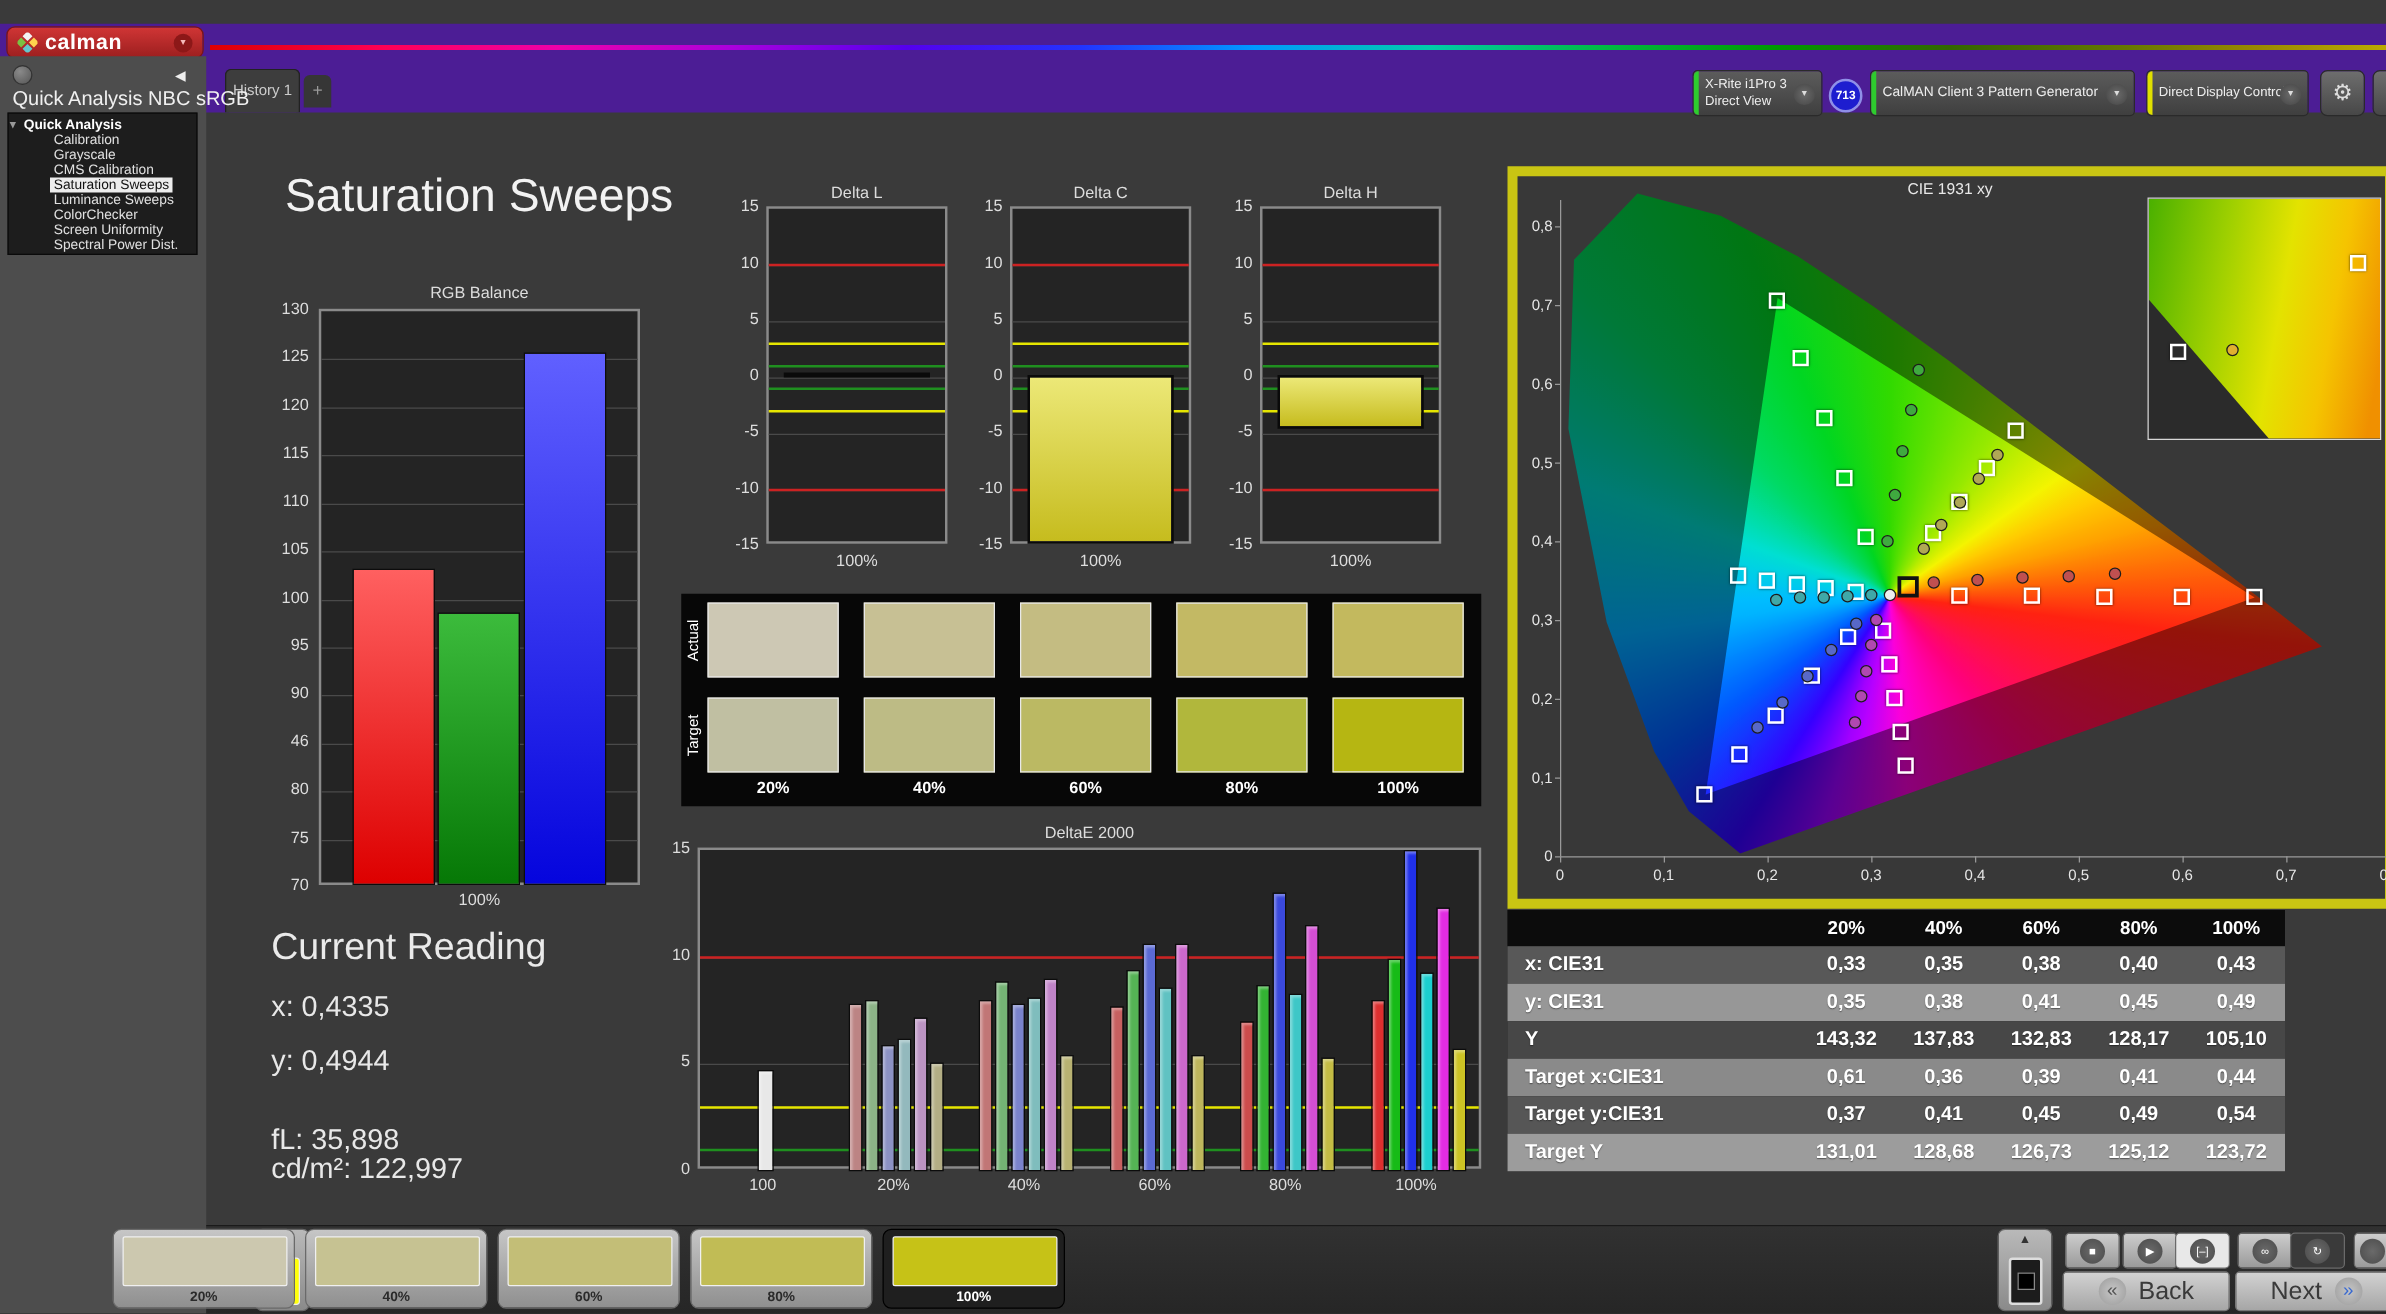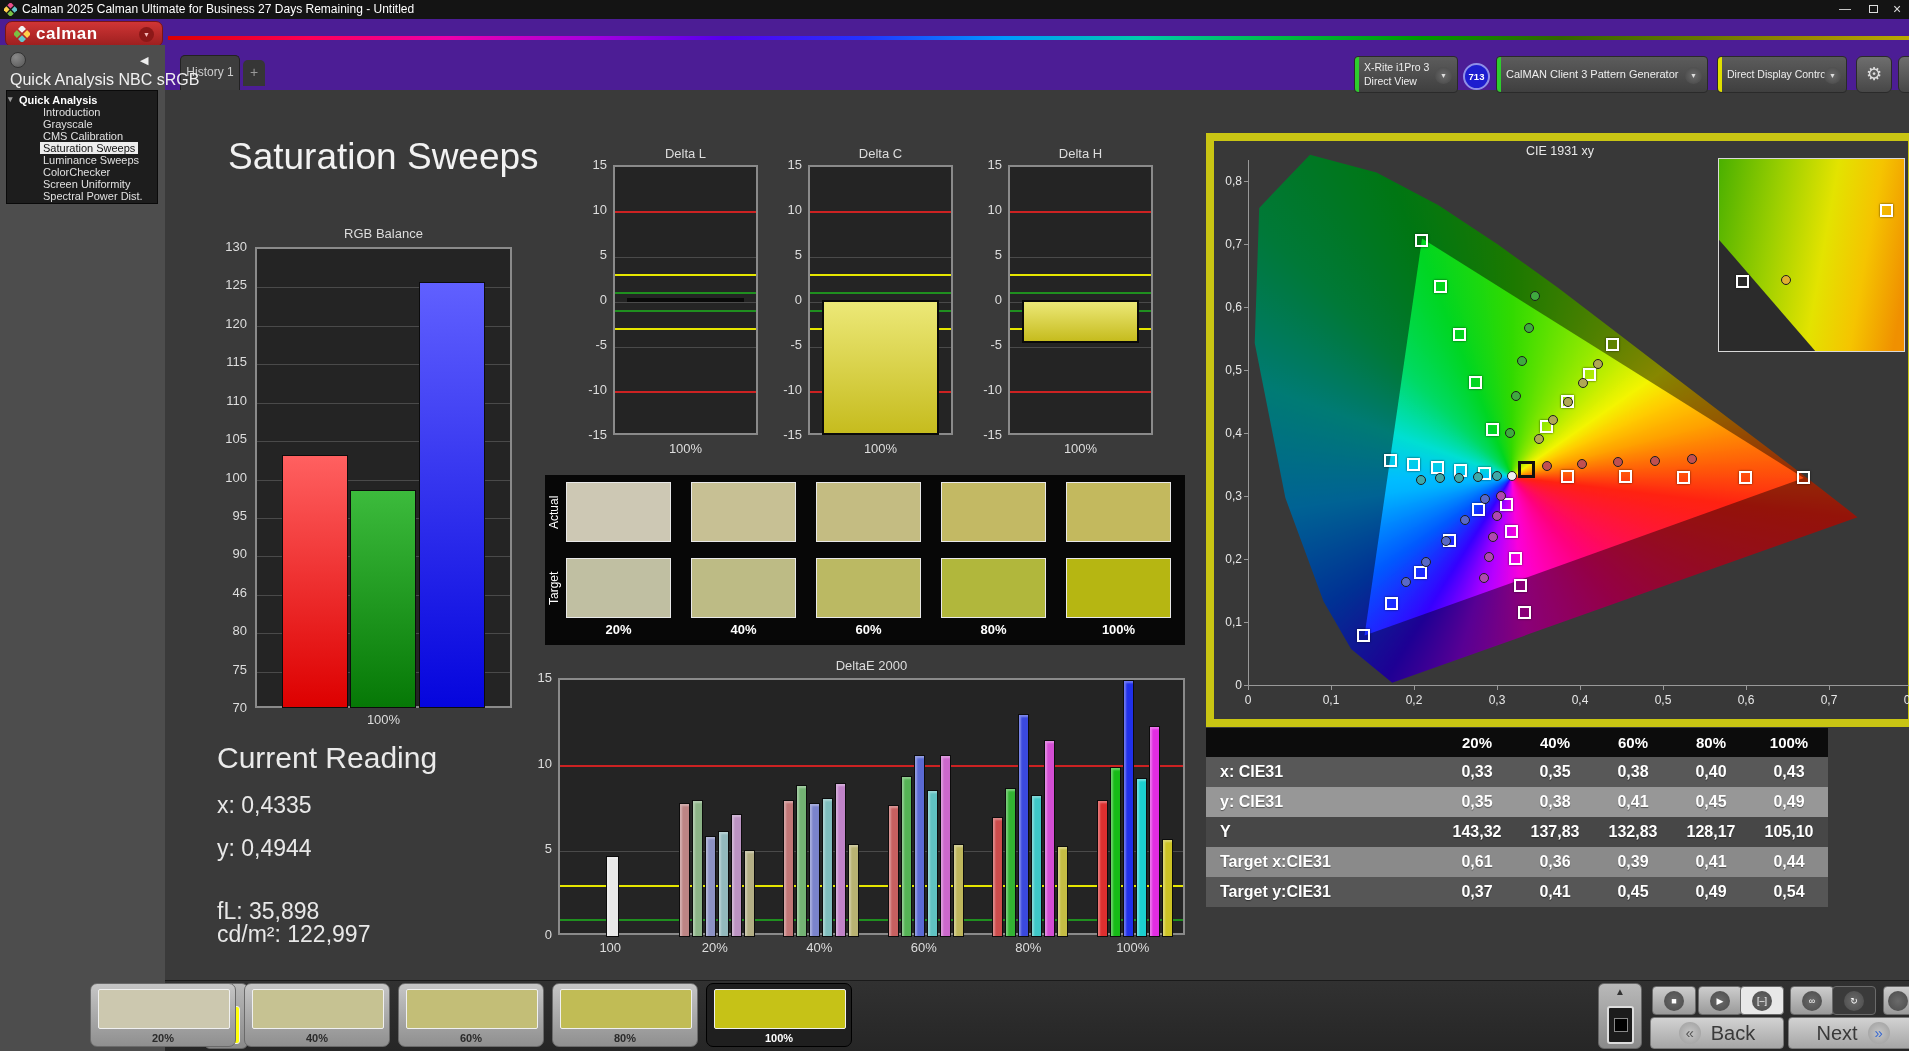--- a/index.html
+++ b/index.html
@@ -110,34 +110,20 @@
   .nav-btn{position:absolute;top:36px;height:32px;background:linear-gradient(#d2d2d2,#a6a6a6);
     border:1px solid #777;border-radius:4px;color:#3a3a3a;font-size:20px;display:flex;align-items:center;justify-content:center;gap:10px;}
   .nav-chev{width:22px;height:22px;border-radius:50%;background:radial-gradient(#c6c6c6,#9b9b9b);
     color:#555;font-size:15px;text-align:center;line-height:21px;}
 </style>
 </head>
 <body>
 
 <div class="screen">
 
-  <div class="abs titlebar">
-    <svg class="abs" style="left:4px;top:3px" width="13" height="13" viewBox="0 0 20 20">
-      <g transform="rotate(45 10 10)">
-        <rect x="2" y="2" width="7" height="7" fill="#e84d8a"></rect>
-          <rect x="11" y="2" width="7" height="7" fill="#64c7cc"></rect>
-        <rect x="2" y="11" width="7" height="7" fill="#ffd24d"></rect>
-          <rect x="11" y="11" width="7" height="7" fill="#7ac143"></rect>
-      </g>
-    </svg>
-    <div class="abs title-text">Calman 2025 Calman Ultimate for Business 27 Days Remaining  - Untitled</div>
-    <div class="abs win-btn" style="left:1832px">—</div>
-    <div class="abs win-btn" style="left:1860px"><span style="display:inline-block;width:9px;height:8px;border:1px solid #ddd;margin-top:5px"></span></div>
-    <div class="abs win-btn" style="left:1884px;font-size:14px">×</div>
-  </div>
 
   <div class="abs brandbar">
     <div class="abs logo-btn">
       <svg width="16" height="16" viewBox="0 0 20 20">
         <g transform="rotate(45 10 10)">
           <rect x="2" y="2" width="7" height="7" fill="#f3f3f3"></rect>
             <rect x="11" y="2" width="7" height="7" fill="#ffd24d"></rect>
           <rect x="2" y="11" width="7" height="7" fill="#7ac143"></rect>
             <rect x="11" y="11" width="7" height="7" fill="#64c7cc"></rect>
         </g>
@@ -174,21 +160,21 @@
   <div class="abs sidebar">
     <div class="abs round-btn"></div>
     <div class="abs collapse">◀</div>
     <div class="abs side-header">Quick Analysis NBC sRGB</div>
     <div class="abs tree">
       <div class="tree-root">
         <span style="color:#999;position:absolute;left:-11px;top:0;font-size:9px">▾</span>
         <span>Quick Analysis</span>
       </div>
       <div id="tree-items">
-          <div class="tree-item" style="top: 15px;">Introduction</div>
+          <div class="tree-item" style="top: 15px;">Calibration</div>
           <div class="tree-item" style="top: 27px;">Grayscale</div>
           <div class="tree-item" style="top: 39px;">CMS Calibration</div>
           <div class="tree-item sel" style="top: 51px;">Saturation Sweeps</div>
           <div class="tree-item" style="top: 63px;">Luminance Sweeps</div>
           <div class="tree-item" style="top: 75px;">ColorChecker</div>
           <div class="tree-item" style="top: 87px;">Screen Uniformity</div>
           <div class="tree-item" style="top: 99px;">Spectral Power Dist.</div>
         </div>
     </div>
   </div>
@@ -531,20 +517,28 @@
         <div class="c">0,44</div>
       </div>
       <div class="tr" style="background: rgb(86, 86, 86);">
         <div class="c0">Target y:CIE31</div>
         <div class="c">0,37</div>
         <div class="c">0,41</div>
         <div class="c">0,45</div>
         <div class="c">0,49</div>
         <div class="c">0,54</div>
       </div>
+      <div class="tr" style="background: rgb(156, 156, 156);">
+        <div class="c0">Target Y</div>
+        <div class="c">131,01</div>
+        <div class="c">128,68</div>
+        <div class="c">126,73</div>
+        <div class="c">125,12</div>
+        <div class="c">123,72</div>
+      </div>
     </div>
 
   <div class="abs bottombar">
     <div class="abs mini-panel">
       <div class="mini-arrow">▲</div>
       <div class="mini-yellow"></div>
     </div>
     <div id="pattern-buttons"></div>
     <div class="abs mini-panel" style="left:1433px">
       <div class="mini-arrow">▲</div>

